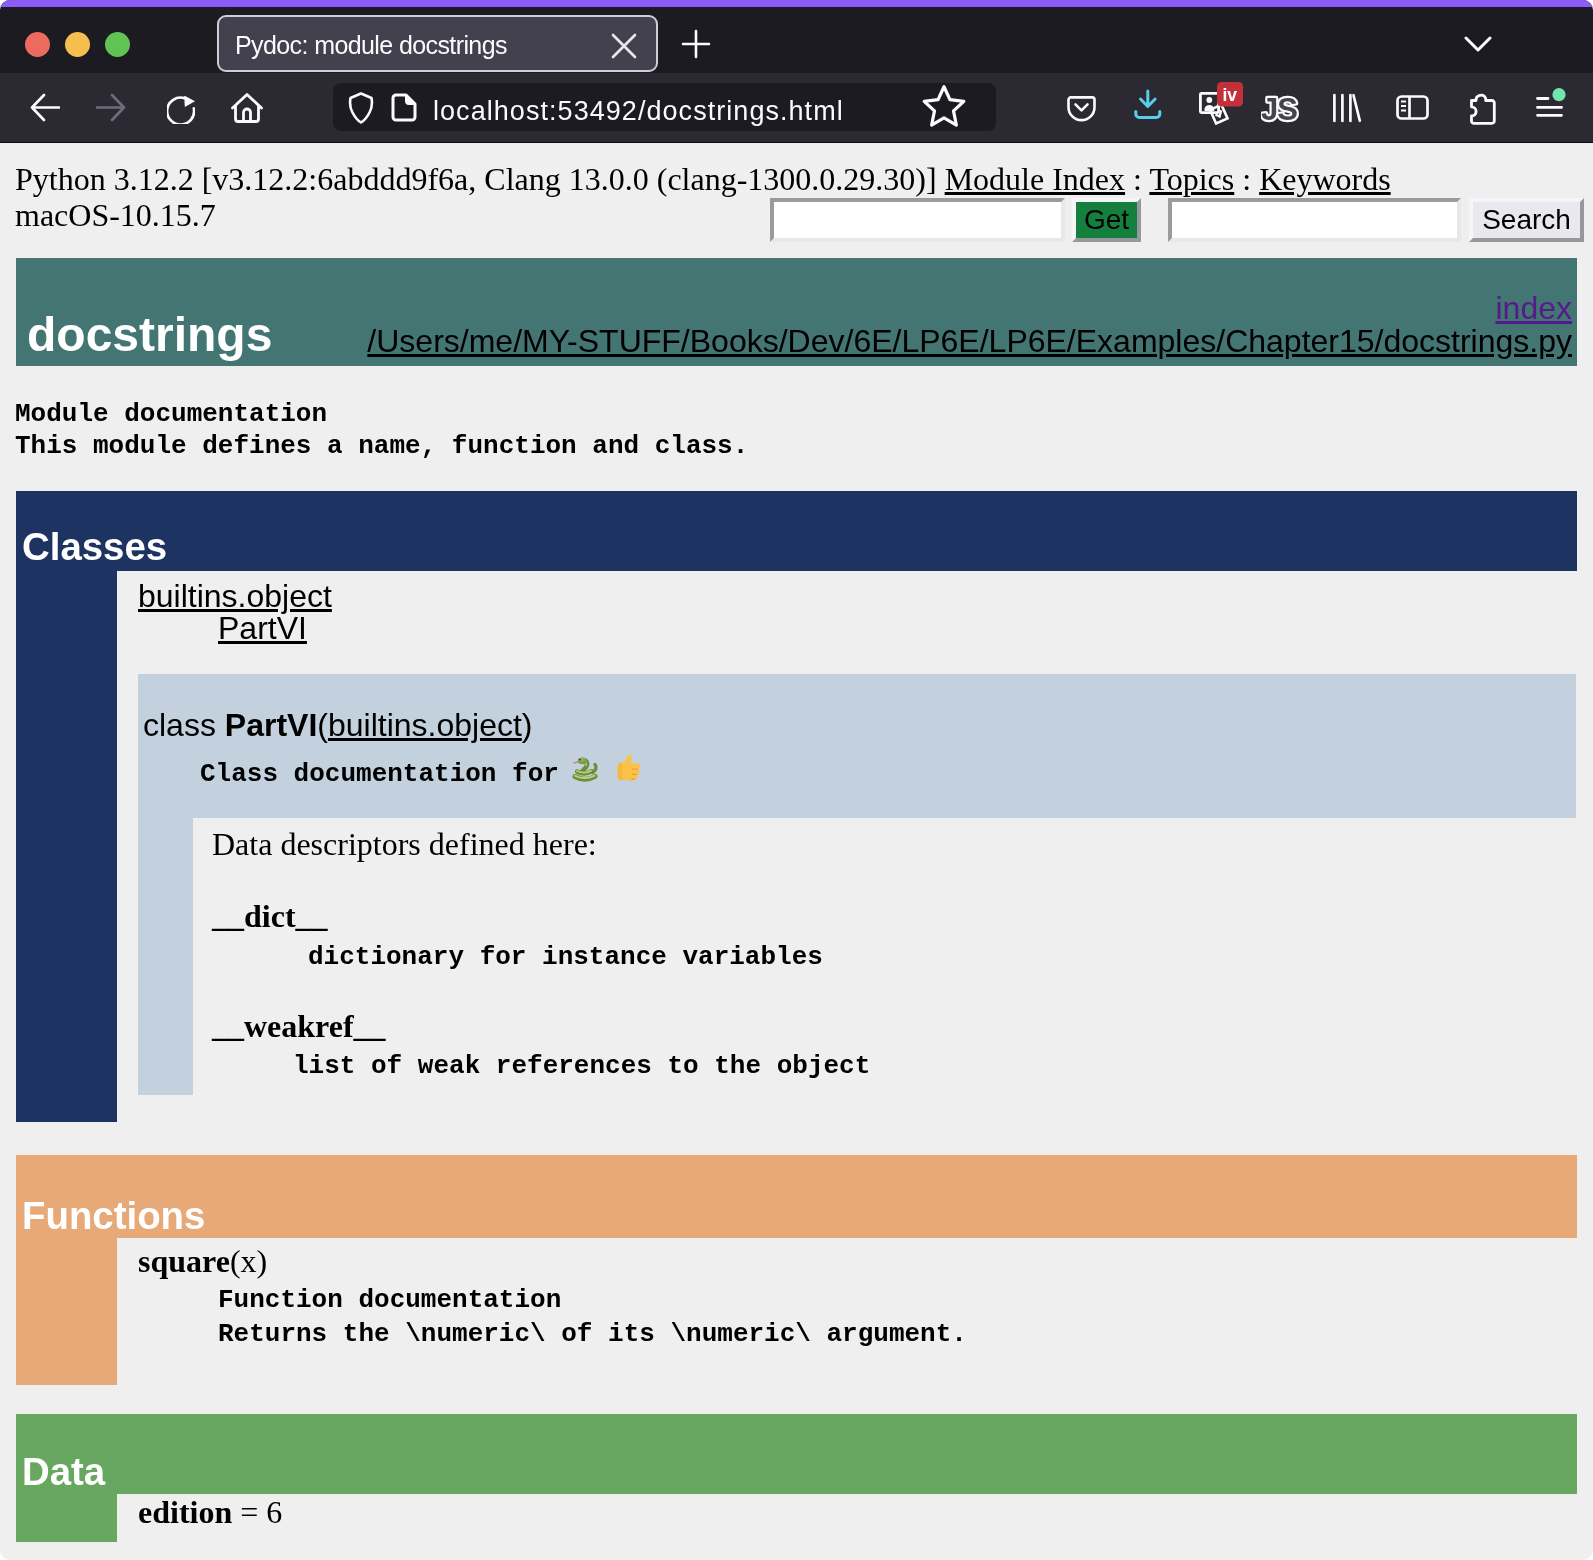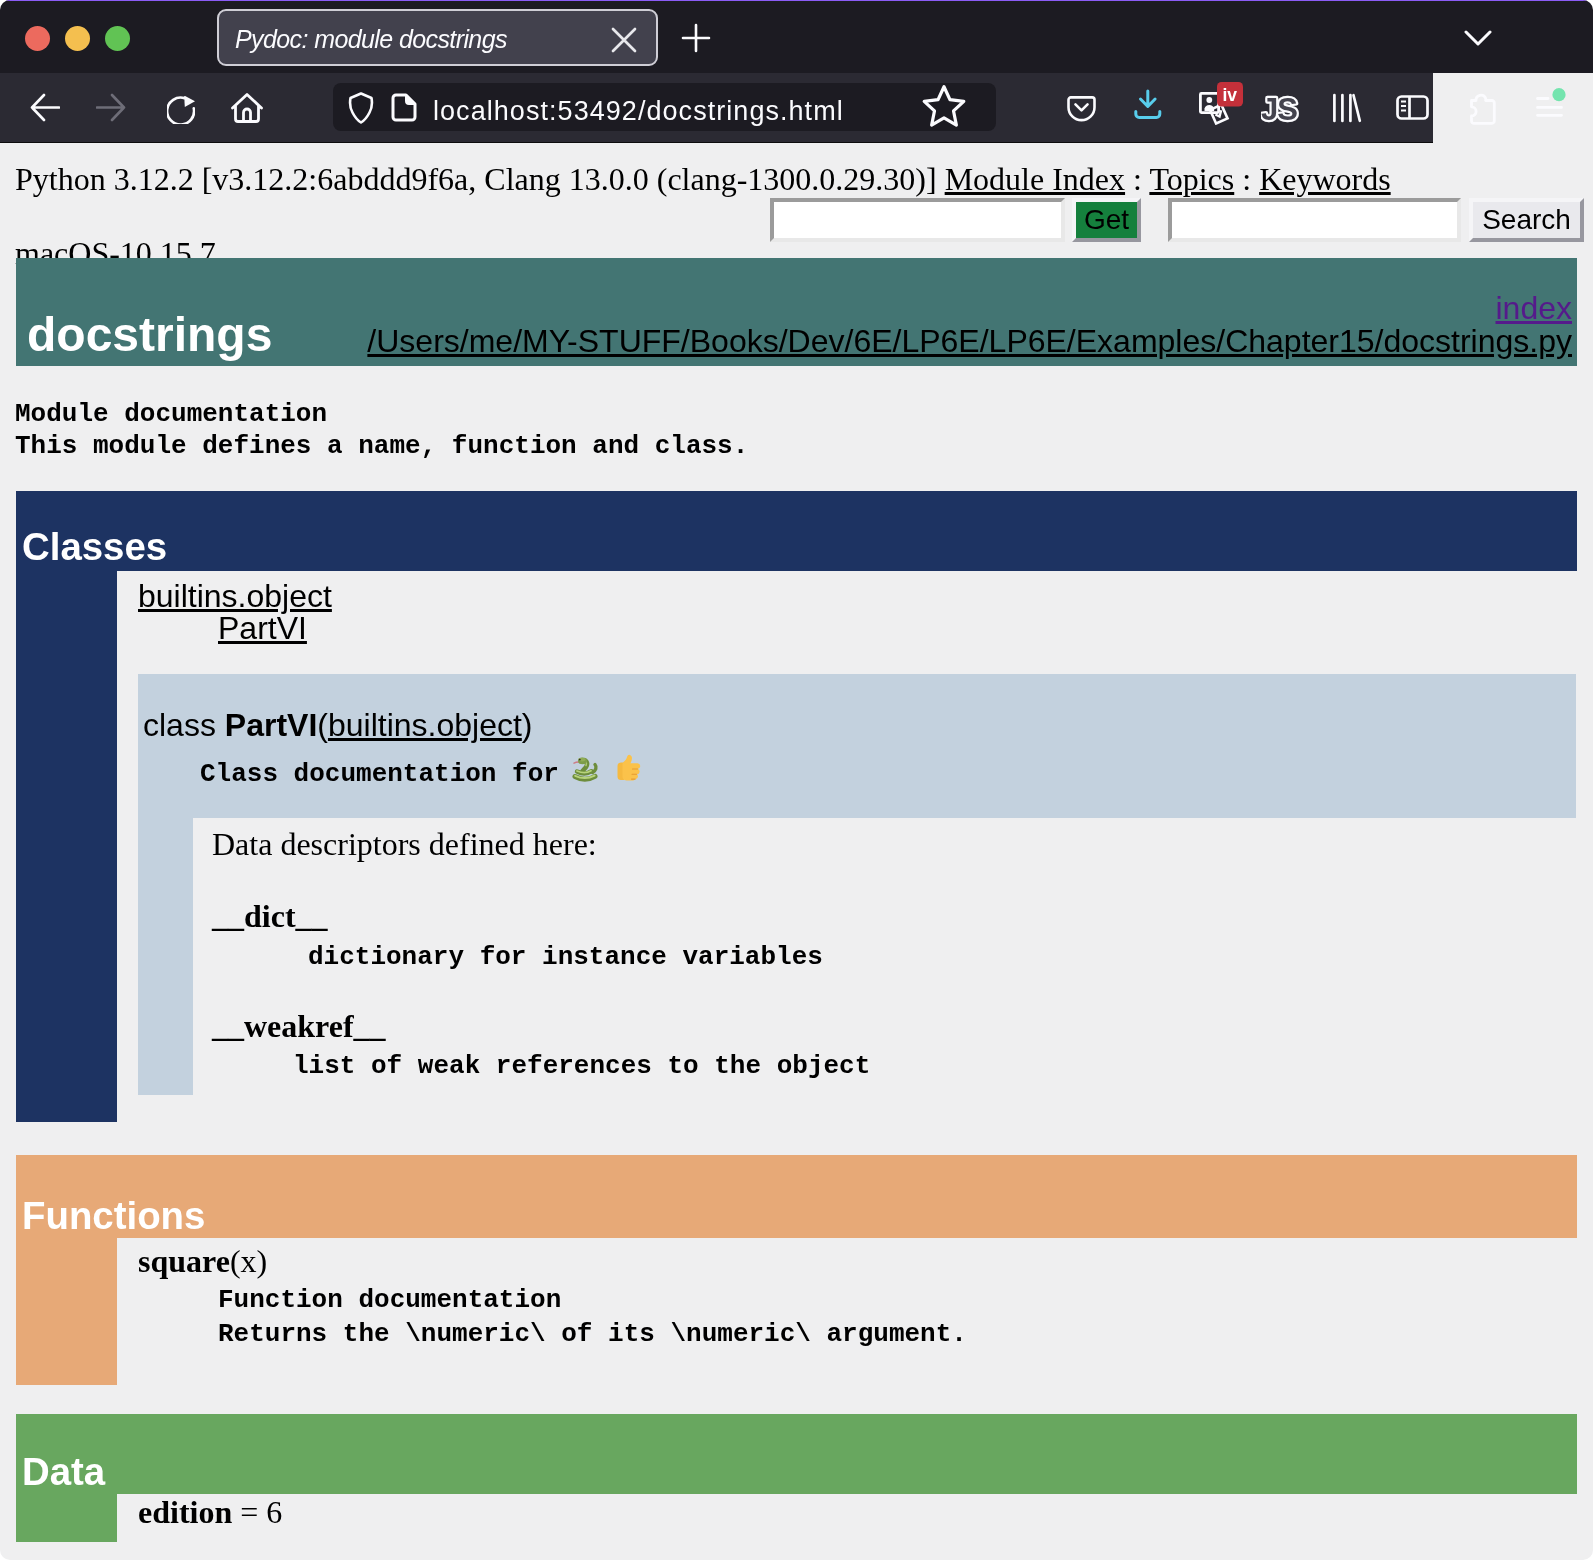--- a/index.html
+++ b/index.html
@@ -1,22 +1,22 @@
 <!DOCTYPE html>
 <html><head>
 <meta charset="utf-8">
 <title>Pydoc: module docstrings</title>
 <style>
 html,body{margin:0;padding:0;background:#fff;}
 *{box-sizing:border-box;}
 .window{position:relative;width:1593px;height:1560px;border-radius:10px;overflow:hidden;background:#efeff0;font-family:"Liberation Sans",sans-serif;}
 .abs{position:absolute;}
 
-.tabbar{position:absolute;left:0;top:0;width:1593px;height:73px;background:#1c1b22;border-top:1px solid #8b5cf6;font-style:italic;}
-.toolbar{position:absolute;left:0;top:73px;width:1433px;height:70px;background:#2b2a33;border-bottom:1px solid #0c0c0d;}
+.tabbar{position:absolute;left:0;top:0;width:1593px;height:73px;background:#1c1b22;border-top:7px solid #8b5cf6;}
+.toolbar{position:absolute;left:0;top:73px;width:1593px;height:70px;background:#2b2a33;border-bottom:1px solid #0c0c0d;}
 .tl{position:absolute;top:25px;width:25px;height:25px;border-radius:50%;}
 .tab{position:absolute;left:217px;top:8px;width:441px;height:57px;border-radius:9px;background:#42414d;border:2px solid #cfced6;}
 .tabtxt{position:absolute;left:16px;top:16px;font-size:25px;line-height:25px;letter-spacing:-0.6px;color:#fbfbfe;}
 .urlbar{position:absolute;left:333px;top:10px;width:663px;height:48px;border-radius:8px;background:#1c1b22;}
 .urltxt{position:absolute;left:100px;top:15px;font-size:27px;line-height:27px;letter-spacing:1.05px;color:#fbfbfe;}
 .icon{position:absolute;}
 
 .ser{font-family:"Liberation Serif",serif;font-size:32px;line-height:32px;white-space:pre;}
 .san{font-family:Liberation Sans, sans-serif;font-size:32px;line-height:32px;white-space:pre;}
 .mon{font-family:"Liberation Mono",monospace;font-size:26px;line-height:26px;white-space:pre;font-weight:bold;}
@@ -123,21 +123,21 @@
         <path d="M3.5 10.5 H8 A5 5 0 0 1 17.6 8.2 Q18 9.4 17.6 10.5 H24 a2.3 2.3 0 0 1 2.3 2.3 V31 a2.3 2.3 0 0 1 -2.3 2.3 H6 A2.3 2.3 0 0 1 3.5 31 V26 a4.6 4.6 0 0 0 0 -9.2 Z" stroke="#fbfbfe" stroke-width="2.8" fill="none" stroke-linejoin="round"></path>
       </svg>
 
     <svg class="icon" style="left:1536px;top:11px;" width="36" height="36" viewBox="0 0 36 36">
         <path d="M1.5 14.5 H12 M1.5 23.4 H25.5 M1.5 31.3 H25.5" stroke="#fbfbfe" stroke-width="2.8" stroke-linecap="round"></path>
         <circle cx="23" cy="10.7" r="6.6" fill="#74e4ae"></circle>
       </svg>
   </div>
 
   <div class="abs ser" style="left:15px;top:163px;">Python 3.12.2 [v3.12.2:6abddd9f6a, Clang 13.0.0 (clang-1300.0.29.30)] <a class="blu" href="#">Module Index</a> : <a class="blu" href="#">Topics</a> : <a class="blu" href="#">Keywords</a></div>
-  <div class="abs ser" style="left:15px;top:199px;margin-top:38px;">macOS-10.15.7</div>
+  <div class="abs ser" style="left:15px;top:199px;">macOS-10.15.7</div>
   <div class="abs" style="left:770px;top:198px;width:295px;height:44px;background:#fff;border:4px solid;border-color:#9b9b9b #e8e8e8 #e8e8e8 #9b9b9b;"></div>
   <div class="abs" style="left:1072px;top:198px;width:69px;height:44px;background:#15803d;border:4px solid;border-color:#f5f5f7 #97979f #97979f #f5f5f7;font-size:28px;line-height:35px;text-align:center;color:#000;">Get</div>
   <div class="abs" style="left:1168px;top:198px;width:293px;height:44px;background:#fff;border:4px solid;border-color:#9b9b9b #e8e8e8 #e8e8e8 #9b9b9b;"></div>
   <div class="abs" style="left:1469px;top:198px;width:115px;height:44px;background:#e9e9ed;border:4px solid;border-color:#f5f5f7 #97979f #97979f #f5f5f7;font-size:28px;line-height:35px;text-align:center;color:#000;">Search</div>
 
   <div class="bar" style="top:258px;height:108px;background:#437573;"></div>
   <div class="abs san w" style="left:27px;top:311px;font-size:48px;line-height:48px;">docstrings</div>
   <div class="abs san" style="right:21px;top:292px;text-align:right;"><a class="vis" href="#">index</a></div>
   <div class="abs san" style="right:21px;top:325px;text-align:right;"><a class="blu" href="#">/Users/me/MY-STUFF/Books/Dev/6E/LP6E/LP6E/Examples/Chapter15/docstrings.py</a></div>
 

